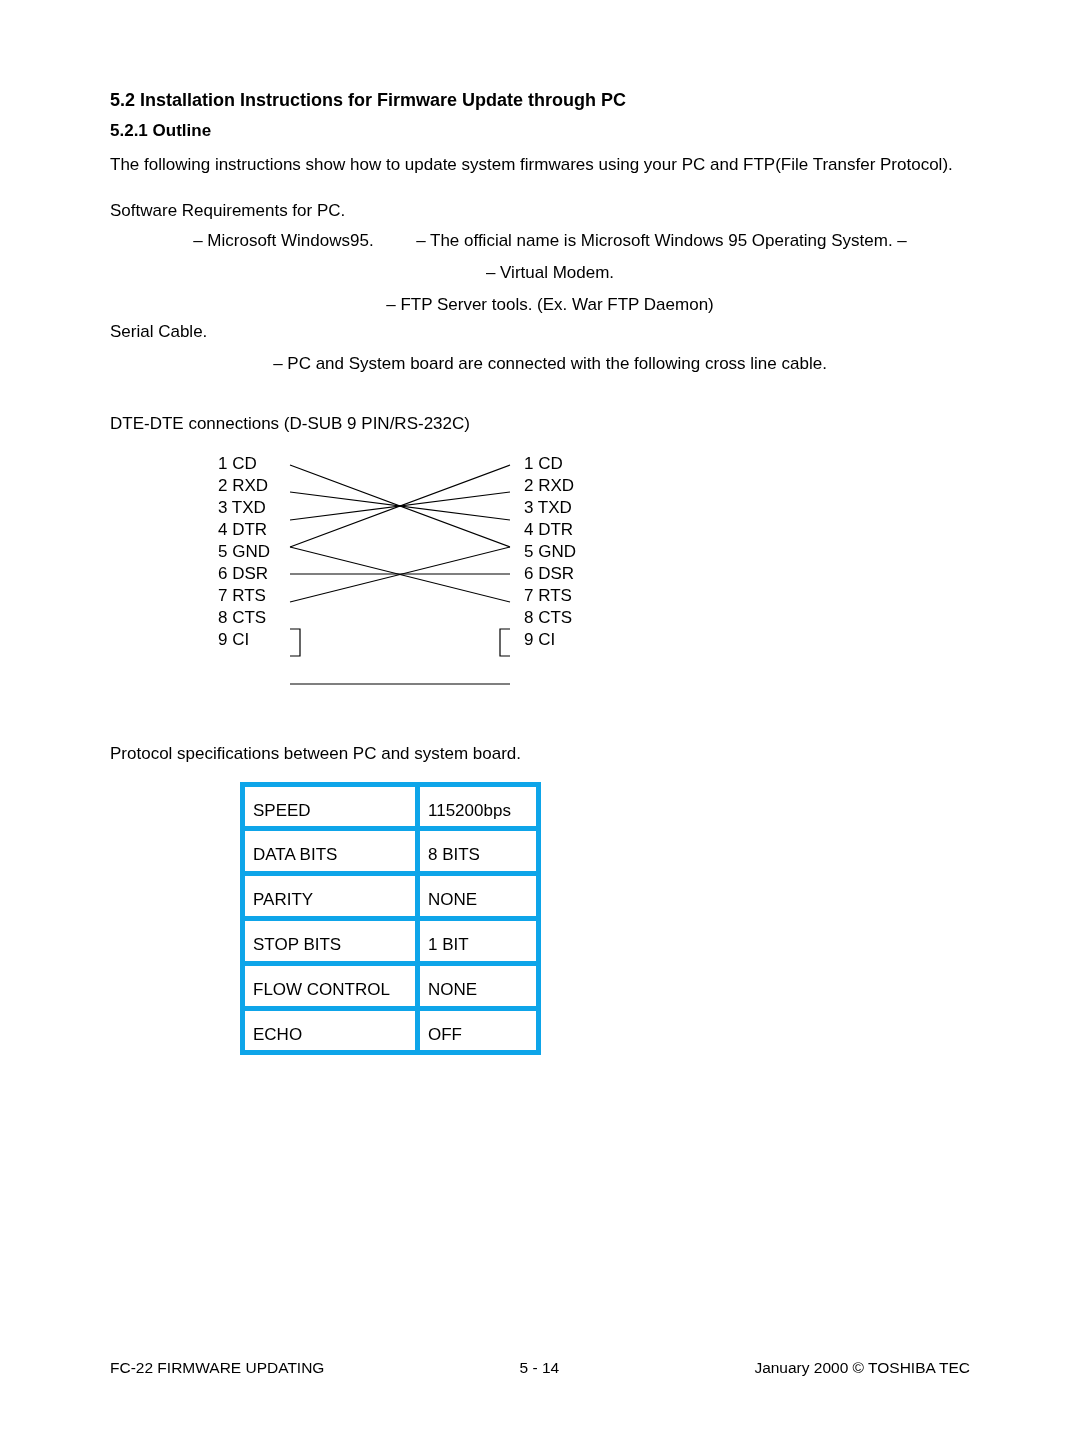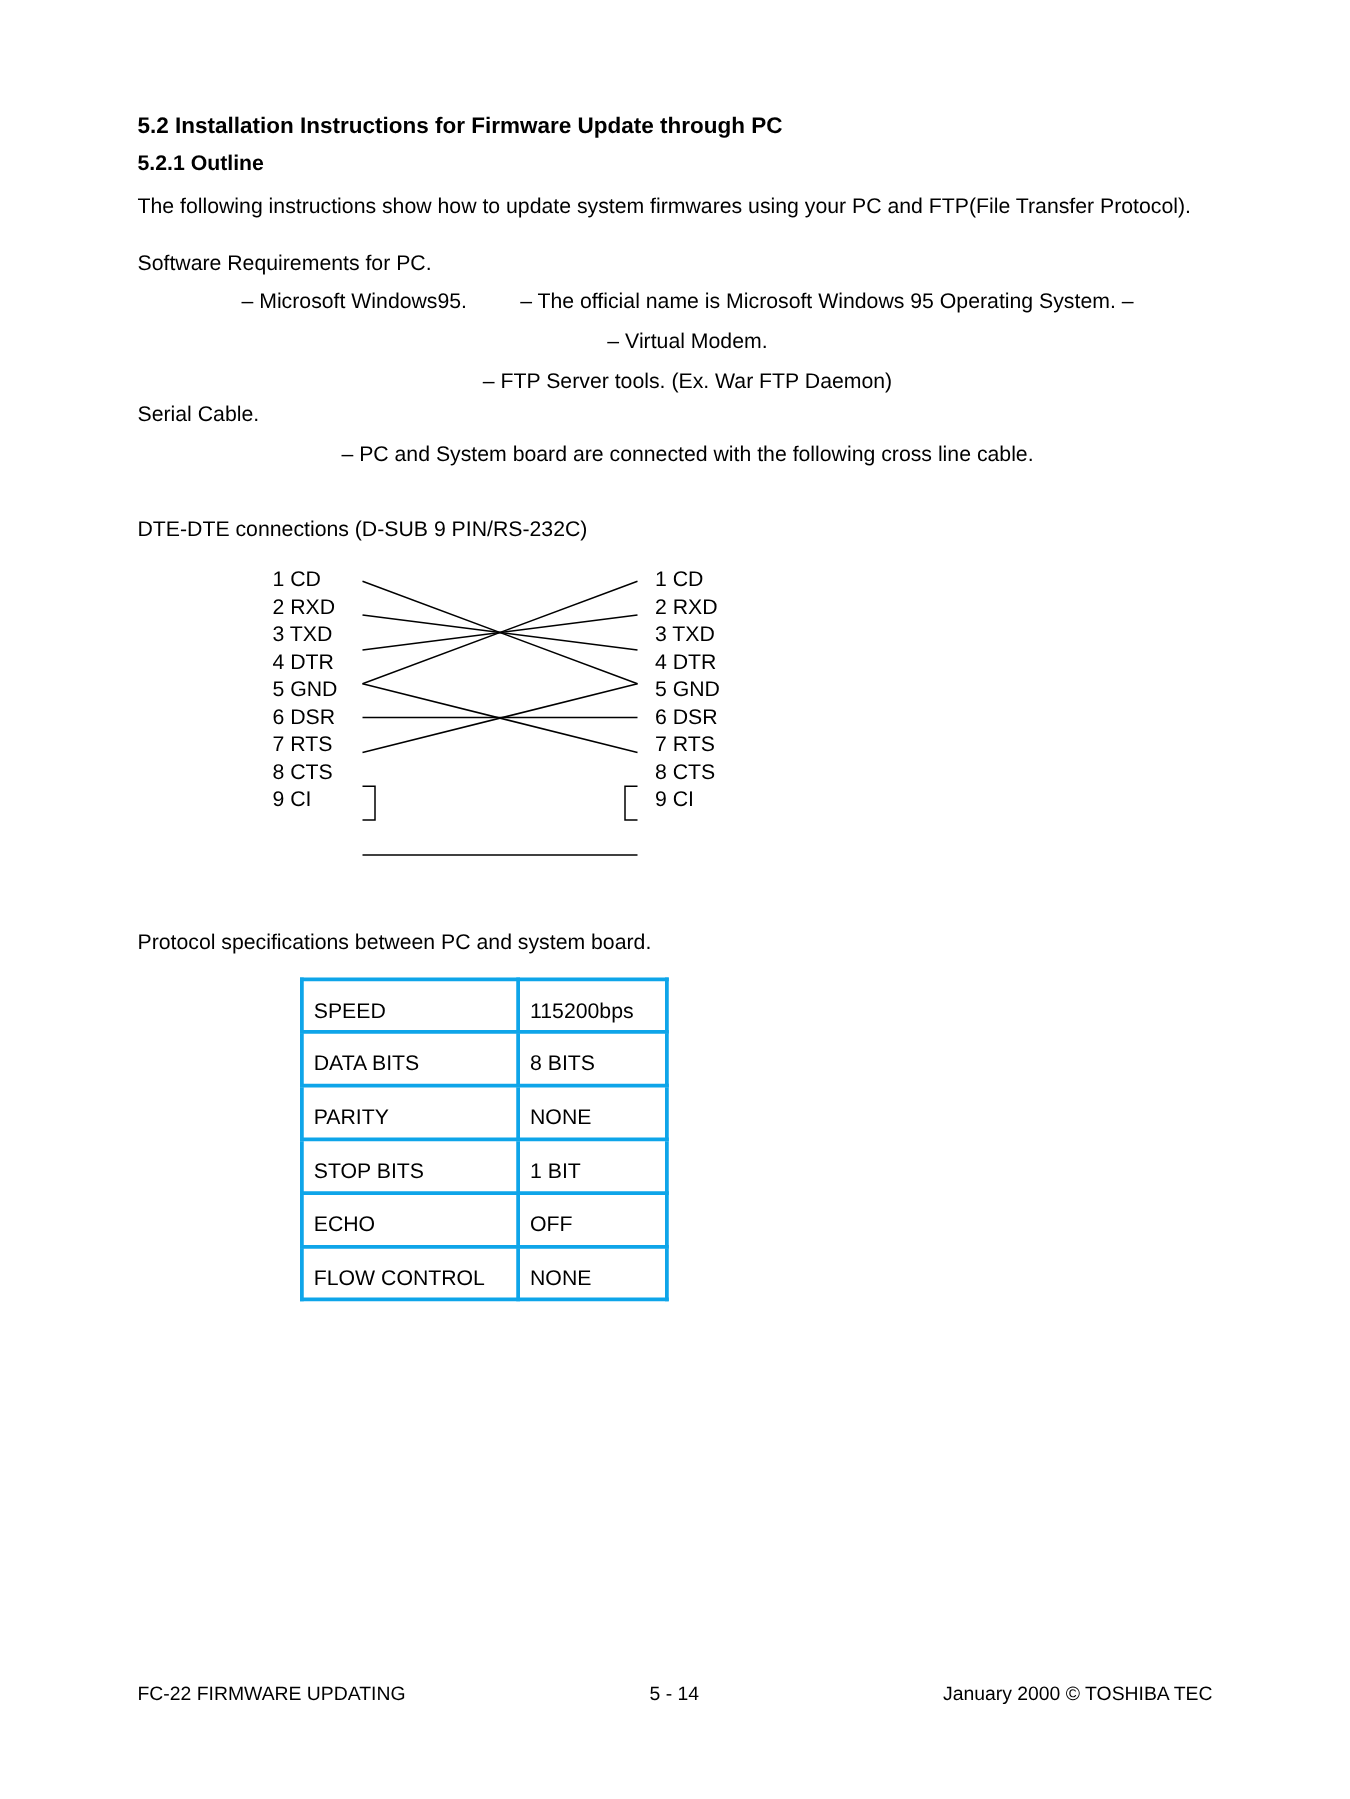--- a/index.html
+++ b/index.html
@@ -82,29 +82,29 @@
   .pin-left div, .pin-right div { height: 20px; line-height:20px; }
   .pin-svg {
     position: absolute;
     left: 174px; top: 5px;
   }
   .tablewrap { margin-top:16px; margin-left:130px;}
   table {
     border-collapse: collapse;
   }
   td {
-    border: 3px solid #0ea5e9;
+    border: 5px solid #0ea5e9;
     padding: 12px 10px 4px 8px;
     font-size: 17px;
   }
   td.k { width:152px; }
   td.v { width:98px; }
   .footer {
     position: absolute;
-    bottom: 72px;
+    bottom: 60px;
     left: 110px; right: 110px;
     display: flex;
     justify-content: space-between;
     font-size: 15.5px;
   }
 </style>
 </head>
 <body>
 
 <div class="page">
@@ -186,26 +186,26 @@
           </tr>
       <tr>
             <td class="k">PARITY</td>
             <td class="v">NONE</td>
           </tr>
       <tr>
             <td class="k">STOP BITS</td>
             <td class="v">1 BIT</td>
           </tr>
       <tr>
+            <td class="k">FLOW CONTROL</td>
+            <td class="v">NONE</td>
+          </tr>
+      <tr>
             <td class="k">ECHO</td>
             <td class="v">OFF</td>
-          </tr>
-      <tr>
-            <td class="k">FLOW CONTROL</td>
-            <td class="v">NONE</td>
           </tr>
     </tbody>
       </table>
   </div>
 </div>
 
 <div class="footer">
   <span>FC-22  FIRMWARE UPDATING</span>
   <span>5 - 14</span>
   <span>January 2000  ©  TOSHIBA TEC</span>

